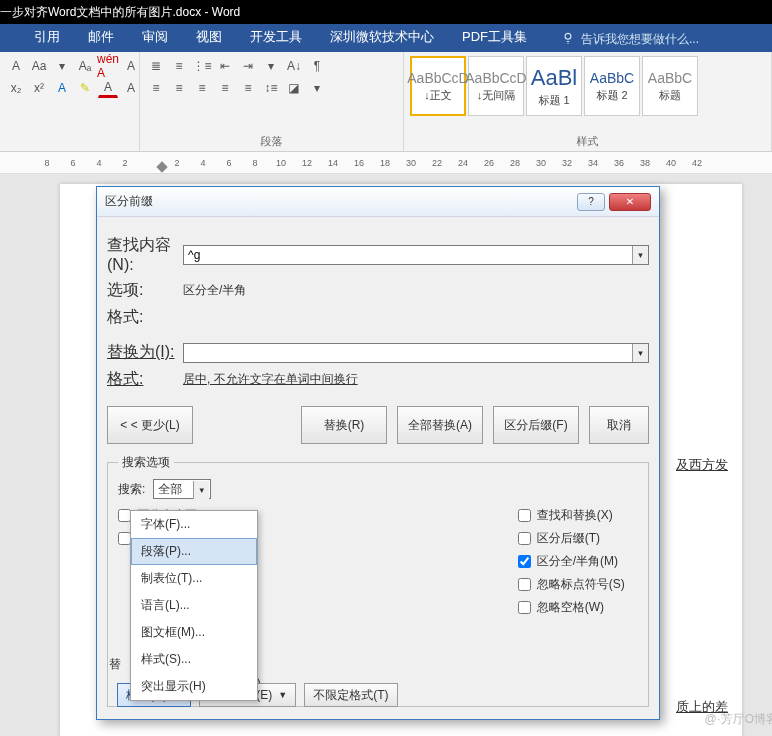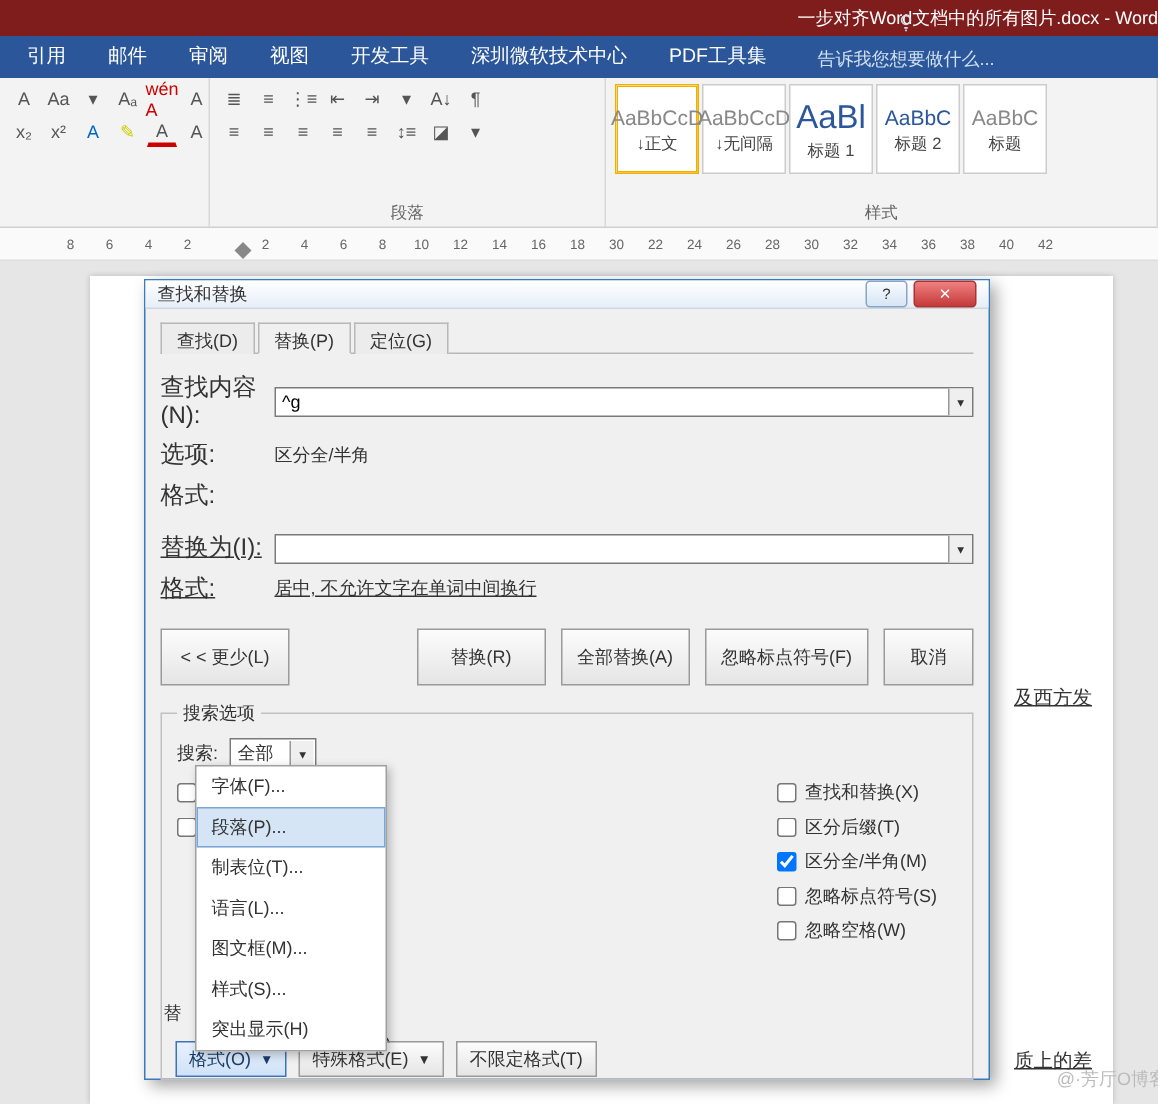--- a/index.html
+++ b/index.html
@@ -1,24 +1,24 @@
 <!DOCTYPE html>
 <html><head>
 <meta charset="utf-8">
 <style>
   * { box-sizing: border-box; margin:0; padding:0; font-family: "Microsoft YaHei", "Segoe UI", sans-serif; }
   body { width:772px; height:736px; background:#fff; overflow:hidden; font-size:12px; color:#333; }
   
   
-  .titlebar { height:24px; background:#7f1d1d; color:#fff; display:flex; align-items:center; justify-content:flex-end; font-size:12px; }
-  
-  
-  .ribbon-tabs { height:28px; background:#2b579a; display:flex; align-items:flex-end; color:#fff; padding-left:4px; }
+  .titlebar { height:24px; background:#000000; color:#fff; display:flex; align-items:center; justify-content:flex-start; font-size:12px; }
+  
+  
+  .ribbon-tabs { height:28px; background:#2b579a; display:flex; align-items:flex-end; color:#fff; padding-left:20px; }
   .ribbon-tab { padding:6px 14px; font-size:13px; cursor:pointer; }
-  .tell-me { display:flex; align-items:center; gap:6px; color:#cfe0f0; margin-left:12px; padding:4px 8px;flex-direction:column; }
+  .tell-me { display:flex; align-items:center; gap:6px; color:#cfe0f0; margin-left:12px; padding:4px 8px; }
   .tell-me svg{ width:14px; height:14px; }
   
   
   .ribbon { background:#f3f3f3; border-bottom:1px solid #d0d0d0; height:100px; display:flex; }
   .group { border-right:1px solid #d8d8d8; padding:4px 6px 0 6px; display:flex; flex-direction:column; justify-content:space-between; }
   .group-label { text-align:center; font-size:11px; color:#666; padding:2px 0; }
   .group-body { display:flex; flex-wrap:wrap; gap:4px 4px; }
   .icon-btn { width:20px; height:20px; display:flex; align-items:center; justify-content:center; color:#555; border:1px solid transparent; }
   .wide .group-body{ flex-wrap:nowrap; }
   
@@ -227,31 +227,26 @@
 <div class="doc-area">
   <div class="page">
     <div class="bg-text" style="top:272px">及西方发</div>
     <div class="bg-text" style="top:514px">质上的差</div>
   </div>
   <div class="watermark">@·芳厅O博客</div>
 </div>
 
 <div class="dialog">
   <div class="dlg-title">
-    <span>查找和替换</span>
+    <span>区分前缀</span>
     <span class="spacer"></span>
     <div class="win-btn">?</div>
     <div class="win-btn close">✕</div>
   </div>
   <div class="dlg-body">
-    <div class="dlg-tabs">
-      <div class="dlg-tab">查找(D)</div>
-      <div class="dlg-tab active">替换(P)</div>
-      <div class="dlg-tab">定位(G)</div>
-    </div>
 
     <div class="form-grid">
       <label>查找内容(N):</label>
       <div class="combo">
         <input class="txt-input" value="^g" style="">
         <div class="arrow">▾</div>
       </div>
       <label>选项:</label>
       <div class="note">区分全/半角</div>
       <label>格式:</label>
@@ -266,21 +261,21 @@
       </div>
       <label>格式:</label>
       <div class="note">居中, 不允许文字在单词中间换行</div>
     </div>
 
     <div class="btn-row">
       <div class="btn">&lt; &lt; 更少(L)</div>
       <div style="flex:1"></div>
       <div class="btn">替换(R)</div>
       <div class="btn">全部替换(A)</div>
-      <div class="btn">忽略标点符号(F)</div>
+      <div class="btn">区分后缀(F)</div>
       <div class="btn small">取消</div>
     </div>
 
     <fieldset class="search-opts">
       <legend>搜索选项</legend>
       <div style="display:flex;align-items:center;gap:8px;">
         <span>搜索:</span>
         <div class="sel-combo">
           <span>全部</span>
           <div class="arrow">▾</div>

